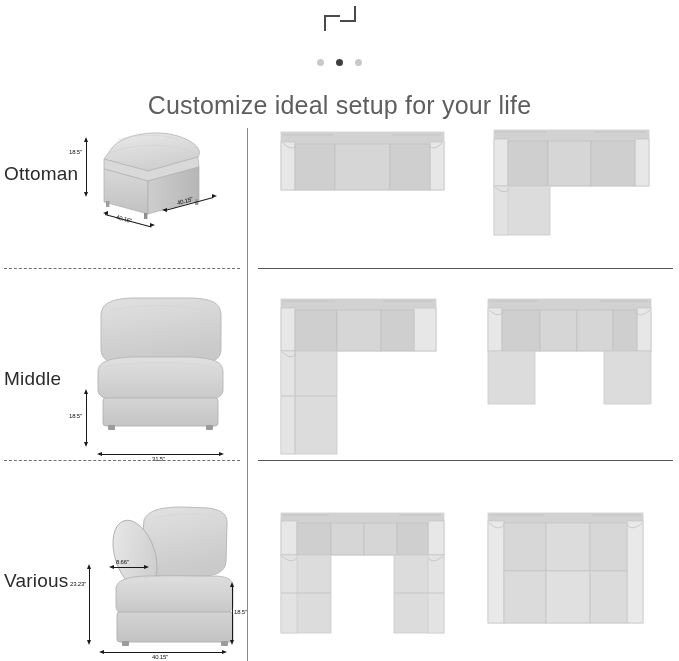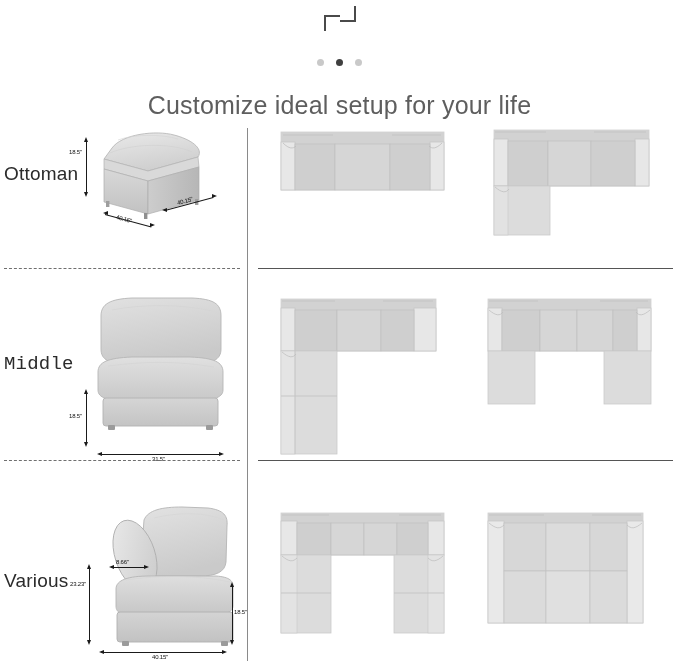--- a/index.html
+++ b/index.html
@@ -204,21 +204,21 @@
         </div>
       </div>
 
       <div class="hdiv-dashed" style="top:148px;"></div>
       <div class="hdiv-solid" style="top:148px; left:258px;"></div>
     </div>
 
     <div class="row row-2">
 
       <div class="left-cell">
-        <div class="mod-label" style="left:4px; top:73px;font-family:Liberation Mono, monospace;">Middle</div>
+        <div class="mod-label" style="left:4px; top:88px;">Middle</div>
 
         <div class="fig" style="left:92px; top:14px;">
           <svg width="135" height="140" viewBox="0 0 135 140">
             <defs>
               <linearGradient id="mBack" x1="0" y1="0" x2="0.3" y2="1">
                 <stop offset="0%" stop-color="#e1e1e1"></stop>
                   <stop offset="100%" stop-color="#c9c9c9"></stop>
               </linearGradient>
               <linearGradient id="mSeat" x1="0" y1="0" x2="0" y2="1">
                 <stop offset="0%" stop-color="#e0e0e0"></stop>

